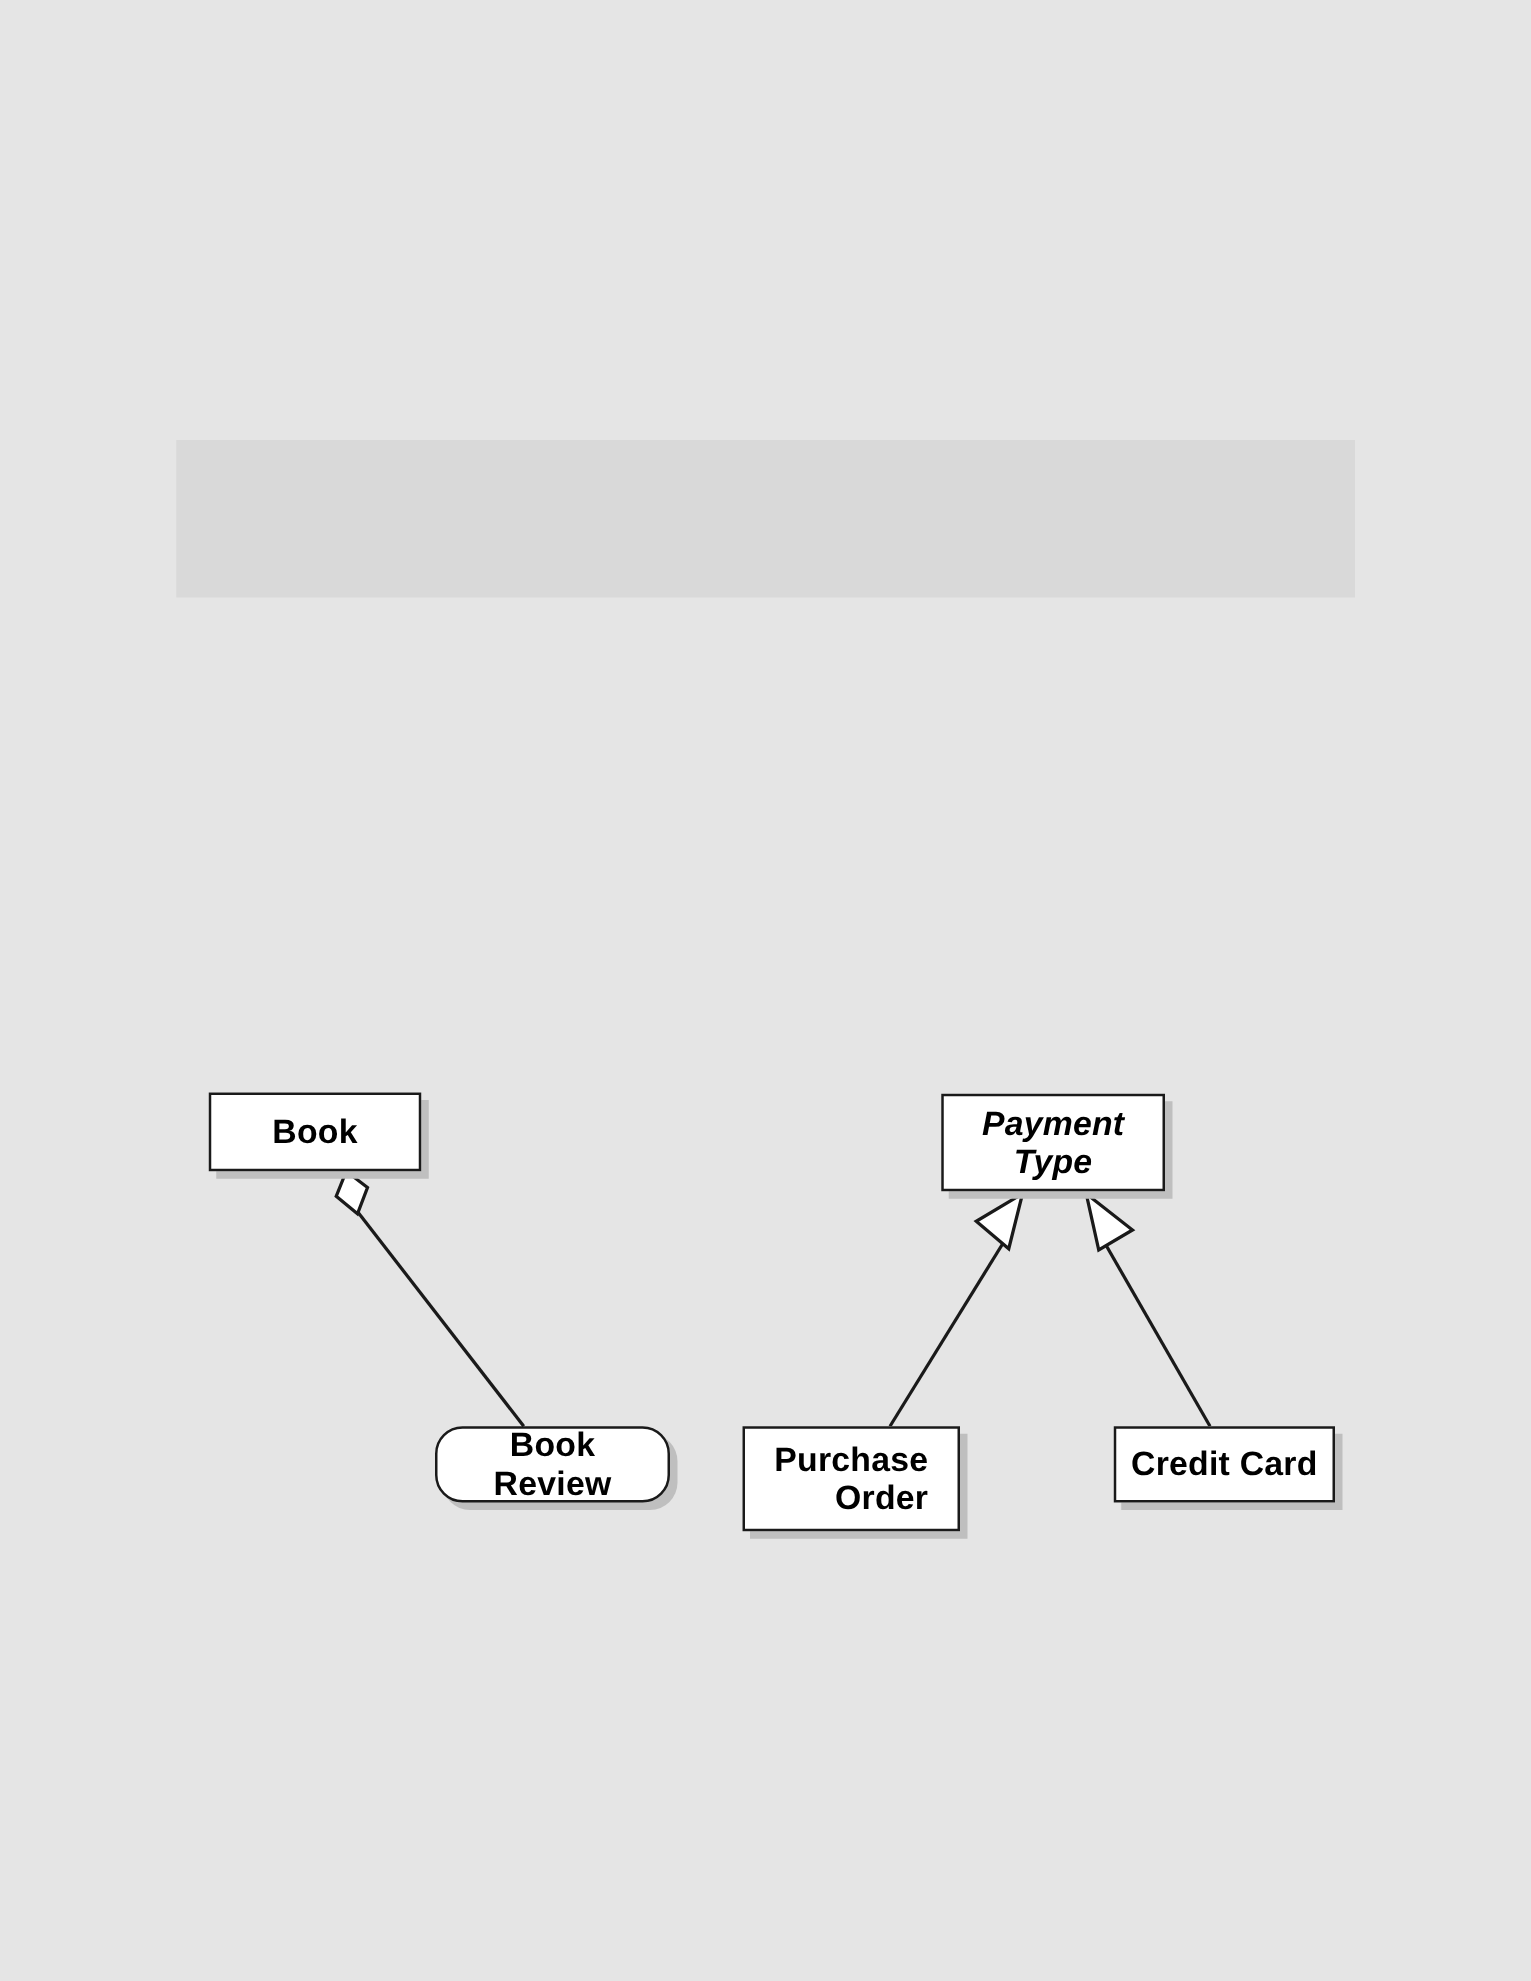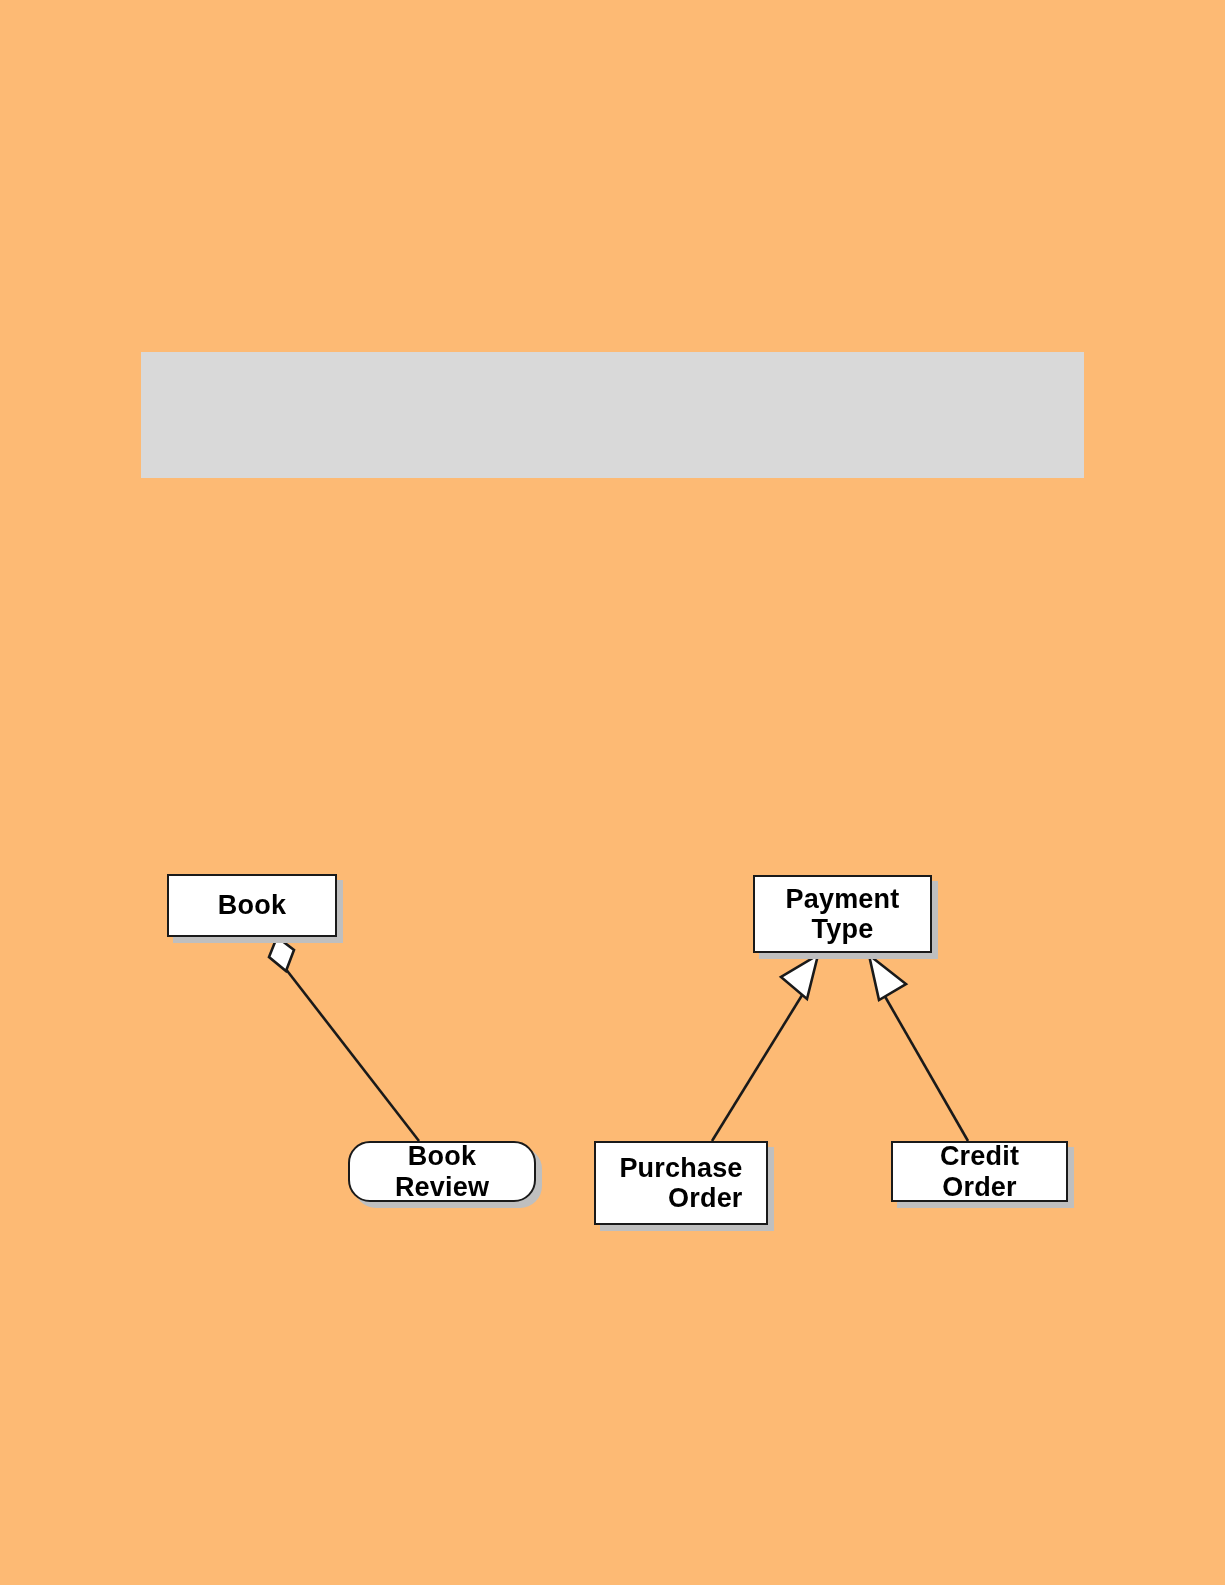--- a/index.html
+++ b/index.html
@@ -8,21 +8,21 @@
     padding: 0;
     background: #ffffff;
   }
   body {
     font-family: "Liberation Sans", sans-serif;
   }
   #page {
     position: relative;
     width: 1225px;
     height: 1585px;
-    background: #fdba74;
+    background: #e5e5e5;
     overflow: hidden;
   }
 
   
   #placeholder-band {
     position: absolute;
     left: 141px;
     top: 352px;
     width: 943px;
     height: 126px;
@@ -63,20 +63,21 @@
     font-family: "Liberation Sans", sans-serif;
     font-weight: bold;
     font-size: 27px;
     line-height: 1.12;
     color: #000000;
     letter-spacing: 0.2px;
     white-space: pre-line;
     padding: 0 8px;
   }
   .uml-class.abstract .class-name {
+    font-style: italic;
   }
 
   
   #class-book            { left: 167px; top: 874px;  width: 170px; height: 63px; }
   #class-book-review     { left: 348px; top: 1141px; width: 188px; height: 61px; border-radius: 22px; }
   #class-payment-type    { left: 753px; top: 875px;  width: 179px; height: 78px; }
   #class-purchase-order  { left: 594px; top: 1141px; width: 174px; height: 84px; text-align: right; }
   #class-credit-card     { left: 891px; top: 1141px; width: 177px; height: 61px; }
 </style>
 </head>
@@ -121,17 +122,17 @@
       <span class="class-name">Payment
 Type</span>
     </div>
 
     <div class="uml-class" id="class-purchase-order">
       <span class="class-name">Purchase
 Order</span>
     </div>
 
     <div class="uml-class" id="class-credit-card">
-      <span class="class-name">Credit Order</span>
+      <span class="class-name">Credit Card</span>
     </div>
 
   </div>
 </div>
 
 </body></html>

